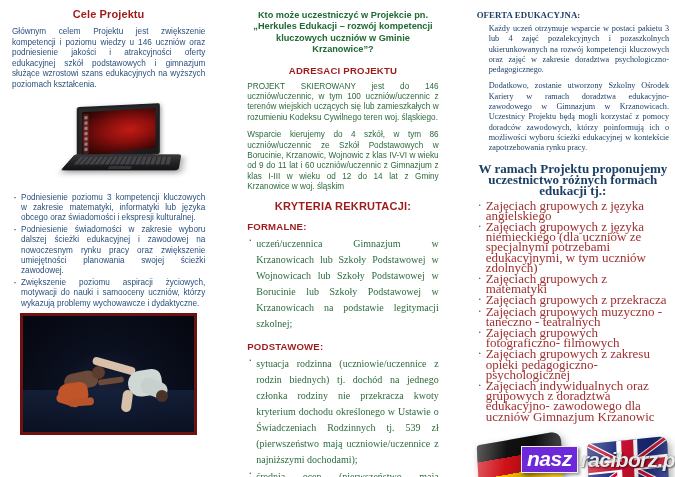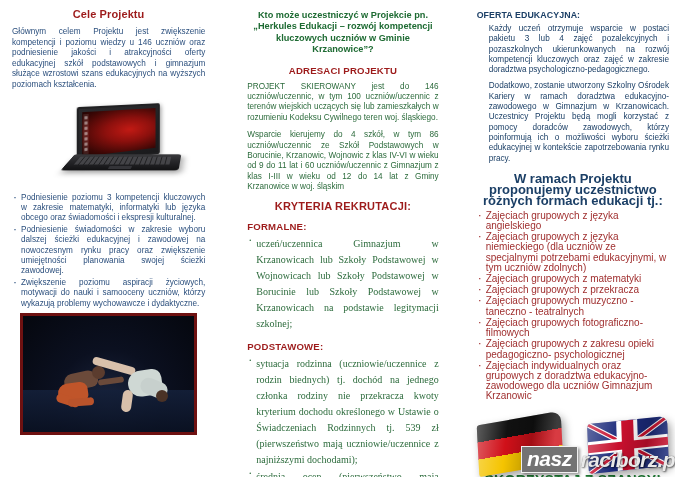--- a/index.html
+++ b/index.html
@@ -8,21 +8,21 @@
     background:#ffffff;
     font-family:"Liberation Sans", sans-serif;
     overflow:hidden;
   }
   .page{position:relative;width:675px;height:477px;display:flex;gap:22px;}
 
   
   .col{box-sizing:border-box;position:relative;}
   .col-left{width:232px;padding:8px 12px 0 12px;}
   .col-mid{width:222px;padding:10px 8px 0 8px;}
-  .col-right{width:221px;padding:10px 6px 16px 8px;}
+  .col-right{width:221px;padding:10px 6px 16px 8px;font-family:Liberation Serif, serif;}
 
   
   .h-red{
     color:#9d1b1b;font-weight:bold;text-align:center;
     font-size:11px;letter-spacing:.1px;margin:0 0 7px 0;
   }
   .h-green{
     color:#1e6b33;font-weight:bold;text-align:center;
     font-size:9.2px;line-height:11.4px;margin:0;
   }
@@ -59,21 +59,21 @@
   ul{margin:0;padding:0;list-style:none;}
   li{position:relative;padding-left:9px;margin-bottom:1px;}
   li:before{
     content:"\00b7";position:absolute;left:1px;top:-2px;
     font-size:12px;line-height:12px;
   }
   li.blue{color:#2b4f7d;font-size:8.2px;line-height:10.4px;text-align:justify;}
   li.blue:before{color:#2b4f7d;}
   li.green{color:#2c6b3c;font-size:10px;line-height:16px;text-align:justify;font-family:Liberation Serif, serif;}
   li.green:before{color:#2c6b3c;}
-  li.red{color:#a03030;font-size:10px;line-height:10.2px;text-align:left;}
+  li.red{color:#a03030;font-size:13px;line-height:10.2px;text-align:left;}
   li.red:before{color:#a03030;}
 
   
   .laptop-wrap{
     height:96px;margin:6px 0 0 0;position:relative;
   }
   .laptop{
     position:absolute;left:52px;top:8px;width:124px;height:74px;
   }
   .lp-screen{
@@ -176,21 +176,21 @@
   .subslogan{
     color:#111;font-weight:bold;font-size:10px;text-align:center;margin:2px 0 12px 0;
   }
 
   
   .wm{
     position:absolute;left:521px;top:444px;width:154px;height:30px;
     display:flex;align-items:center;
   }
   .wm-nasz{
-    background:#737373;color:#fff;font-style:italic;font-weight:bold;
+    background:#6d28d9;color:#fff;font-style:italic;font-weight:bold;
     font-size:21px;line-height:21px;padding:1px 5px 3px 5px;
     border:1px solid #f0f0f0;
     box-shadow:2px 2px 3px rgba(0,0,0,.4);
     letter-spacing:-.5px;
   }
   .wm-rest{
     color:#e9e9e9;font-style:italic;font-weight:bold;font-size:21px;line-height:21px;
     margin-left:3px;letter-spacing:-.6px;
     text-shadow:1px 1px 2px rgba(0,0,0,.55),0 0 1px rgba(0,0,0,.5);
   }

